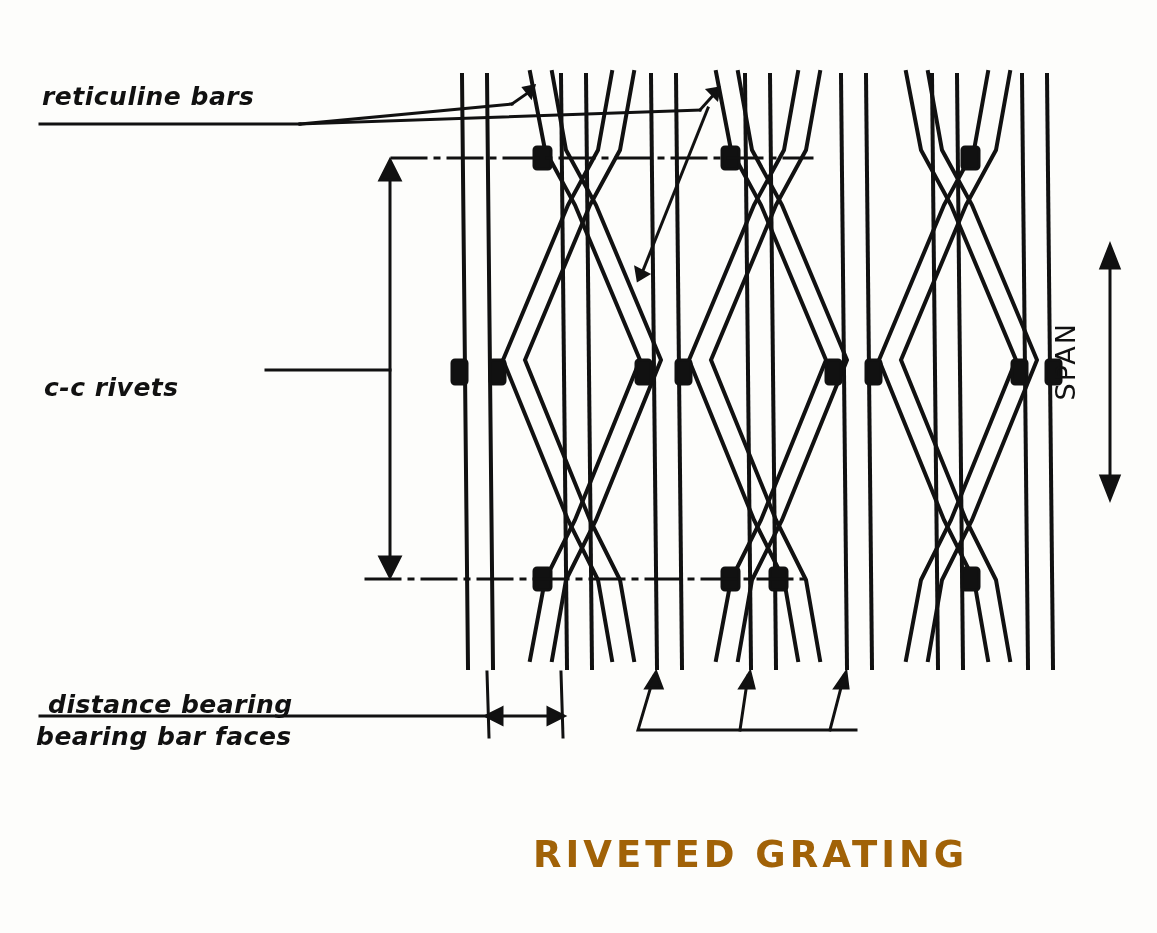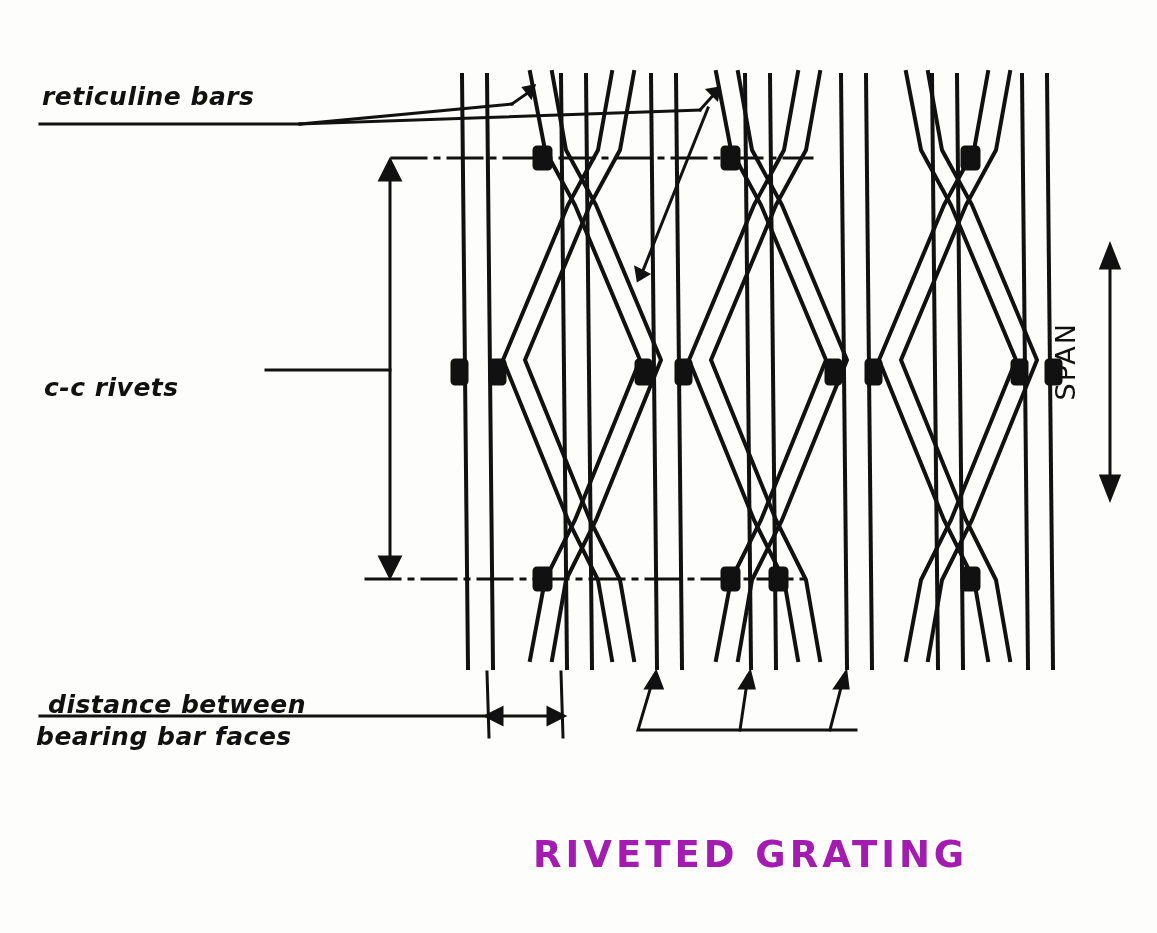--- a/index.html
+++ b/index.html
@@ -66,21 +66,21 @@
     text-orientation: mixed;
     transform: rotate(180deg);
   }
   #lbl-title {
     left: 533px;
     top: 833px;
     font-family: "DejaVu Sans", sans-serif;
     font-size: 37px;
     font-weight: 700;
     letter-spacing: 4px;
-    color: #a21caf;
+    color: #a16207;
   }
 </style>
 </head>
 <body>
 
 <div id="page">
 
   <svg id="figure" viewBox="0 0 1157 933">
     <g fill="none" stroke="#111111" stroke-width="4" stroke-linecap="square" stroke-linejoin="miter">
 
@@ -213,21 +213,21 @@
         <path d="M1101,476 L1110,499 L1119,476 Z" fill="#111111"></path>
       </g>
 
     </g>
   </svg>
 
   <div class="lbl lbl-italic" id="lbl-reticuline">reticuline bars</div>
 
   <div class="lbl lbl-italic" id="lbl-cc">c-c rivets</div>
 
-  <div class="lbl lbl-italic" id="lbl-dist-1">distance between</div>
+  <div class="lbl lbl-italic" id="lbl-dist-1">distance bearing</div>
 
   <div class="lbl lbl-italic" id="lbl-dist-2">bearing bar faces</div>
 
 
   <div class="lbl" id="lbl-span">SPAN</div>
 
   <div class="lbl" id="lbl-title">RIVETED GRATING</div>
 
 </div>
 

